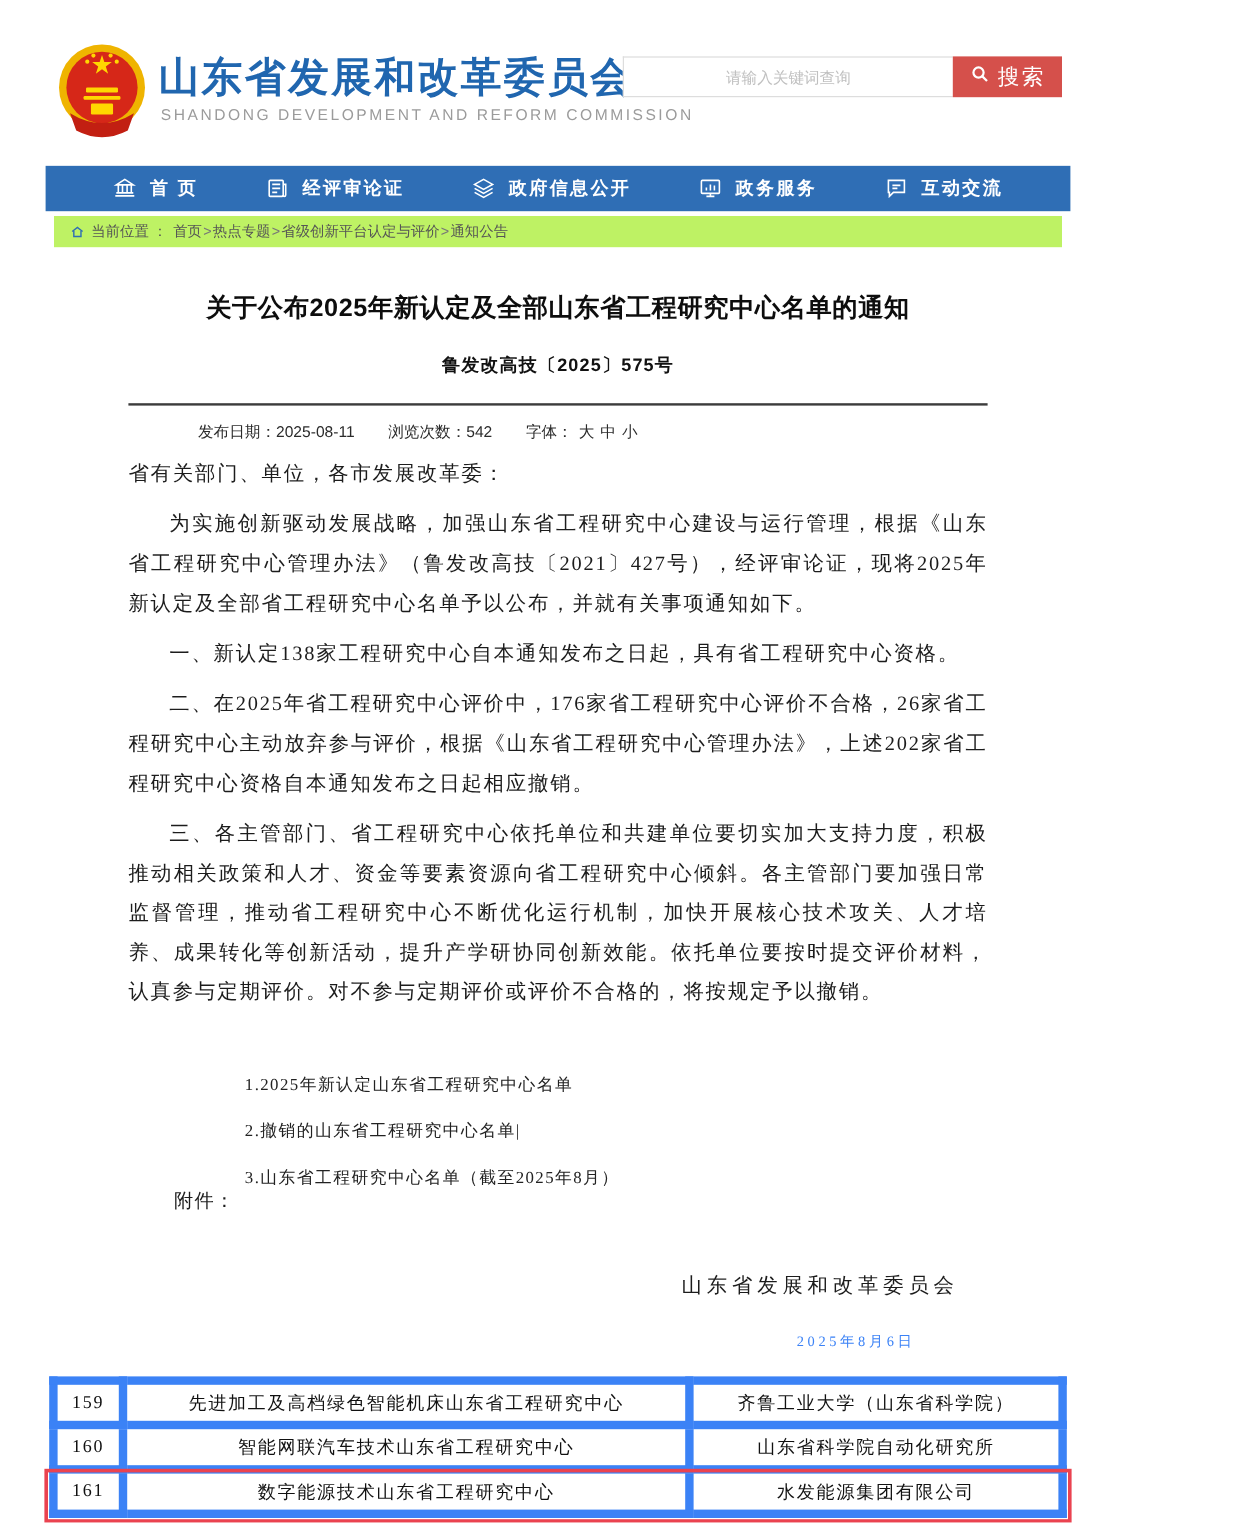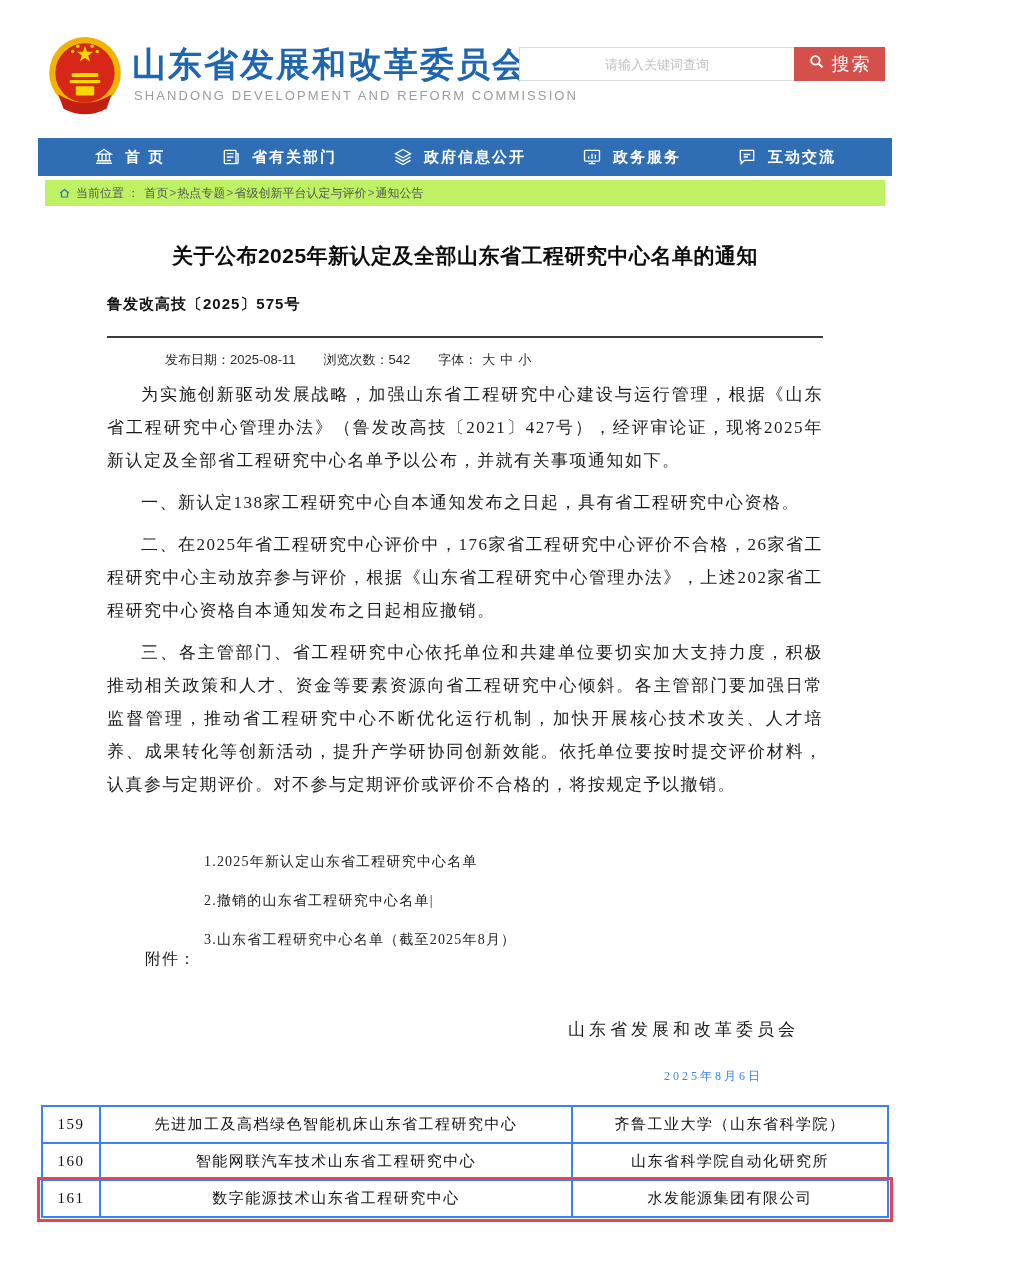--- a/index.html
+++ b/index.html
@@ -34,21 +34,21 @@
   .breadcrumb { margin:4px 45px 0; height:26px; background:#bef264; display:flex;
                 align-items:center; padding:0 13px; font-size:12px; color:#555; gap:5px; }
   .breadcrumb .home-ic { color:#2f6eb5; display:flex; }
   .breadcrumb .home-ic svg { width:13px; height:13px; }
   .bc-link { cursor:pointer; }
   .bc-sep { color:#777; margin:0 1px; }
 
   
   .doc { width:716px; margin:36px auto 0; color:#111; }
   .doc-title { text-align:center; font-size:21px; font-weight:bold; color:#0d0d0d; letter-spacing:0.5px; }
-  .doc-number { text-align:left; font-size:15px; font-weight:bold; margin-top:25px; letter-spacing:1px; }
+  .doc-number { text-align:center; font-size:15px; font-weight:bold; margin-top:25px; letter-spacing:1px; }
   .divider { border-top:2px solid #3c3c3c; margin-top:22px; }
   .meta { display:flex; gap:28px; padding:13px 0 0 58px; font-size:13px; color:#2b2b2b; }
   .meta-item { white-space:nowrap; }
   .font-size-btn { margin-left:5px; cursor:pointer; }
   .doc-body { font-family:"Liberation Serif", serif; font-size:17px; color:#1c1c1c; margin-top:9px; }
   .salutation { line-height:33px; letter-spacing:1.5px; }
   .para { text-indent:2em; line-height:33px; text-align:justify; margin-top:9px; letter-spacing:1.5px; }
 
   .attachments { margin-top:50px; font-family:"Liberation Serif", serif; display:flex;align-items:flex-end; }
   .att-label { margin-left:38px; font-size:16px; letter-spacing:1px; white-space:nowrap; }
@@ -57,21 +57,21 @@
 
   .signature { text-align:right; padding-right:24px; font-family:"Liberation Serif", serif;
                font-size:17px; letter-spacing:4px; margin-top:48px; color:#1c1c1c; }
   .sign-date { text-align:right; padding-right:60px; font-family:"Liberation Serif", serif;
                font-size:12px; letter-spacing:3px; margin-top:27px; color:#3b82f6; }
 
   
   .table-wrap { position:relative; width:848px; margin:20px auto 0; }
   .att-table { width:100%; border-collapse:collapse; font-family:"Liberation Serif", serif;
                font-size:15px; color:#111; table-layout:fixed; }
-  .att-table td { border:2px solid #3b82f6; height:37px; text-align:center;
+  .att-table td { border:7px solid #3b82f6; height:37px; text-align:center;
                   letter-spacing:1.5px; padding:0 4px; }
   .red-frame { position:absolute; left:-4px; right:-4px; bottom:-4px; height:45px;
                border:3px solid #ea4350; pointer-events:none; }
 </style>
 </head>
 <body>
 
 <div class="page">
 
   <div class="header">
@@ -114,21 +114,21 @@
         <span>首 页</span>
       </div>
       <div class="nav-item">
         <span>
           <svg viewBox="0 0 24 24" fill="none" stroke="currentColor" stroke-width="1.6">
             <rect x="4" y="4" width="14" height="16" rx="1"></rect>
             <path d="M18 8h2.5v10.5a1.5 1.5 0 0 1-3 0"></path>
             <path d="M7 8h8M7 12h8M7 16h5"></path>
           </svg>
         </span>
-        <span>省有关部门</span>
+        <span>经评审论证</span>
       </div>
       <div class="nav-item">
         <span>
           <svg viewBox="0 0 24 24" fill="none" stroke="currentColor" stroke-width="1.6">
             <path d="M12 3 21 8l-9 5-9-5 9-5z"></path>
             <path d="M3 12l9 5 9-5M3 16l9 5 9-5"></path>
           </svg>
         </span>
         <span>政府信息公开</span>
       </div>
@@ -169,20 +169,21 @@
     <div class="doc-number">鲁发改高技〔2025〕575号</div>
     <div class="divider"></div>
 
     <div class="meta">
       <span class="meta-item"><span>发布日期：</span><span>2025-08-11</span></span>
       <span class="meta-item"><span>浏览次数：</span><span>542</span></span>
       <span class="meta-item"><span>字体：</span><span class="font-sizes"><span class="font-size-btn">大</span><span class="font-size-btn">中</span><span class="font-size-btn">小</span></span></span>
     </div>
 
     <div class="doc-body">
+      <div class="salutation">省有关部门、单位，各市发展改革委：</div>
       <div>
           <div class="para">为实施创新驱动发展战略，加强山东省工程研究中心建设与运行管理，根据《山东省工程研究中心管理办法》（鲁发改高技〔2021〕427号），经评审论证，现将2025年新认定及全部省工程研究中心名单予以公布，并就有关事项通知如下。</div>
           <div class="para">一、新认定138家工程研究中心自本通知发布之日起，具有省工程研究中心资格。</div>
           <div class="para">二、在2025年省工程研究中心评价中，176家省工程研究中心评价不合格，26家省工程研究中心主动放弃参与评价，根据《山东省工程研究中心管理办法》，上述202家省工程研究中心资格自本通知发布之日起相应撤销。</div>
           <div class="para">三、各主管部门、省工程研究中心依托单位和共建单位要切实加大支持力度，积极推动相关政策和人才、资金等要素资源向省工程研究中心倾斜。各主管部门要加强日常监督管理，推动省工程研究中心不断优化运行机制，加快开展核心技术攻关、人才培养、成果转化等创新活动，提升产学研协同创新效能。依托单位要按时提交评价材料，认真参与定期评价。对不参与定期评价或评价不合格的，将按规定予以撤销。</div>
         </div>
 
       <div class="attachments">
         <div class="att-label">附件：</div>
         <div class="att-items">

